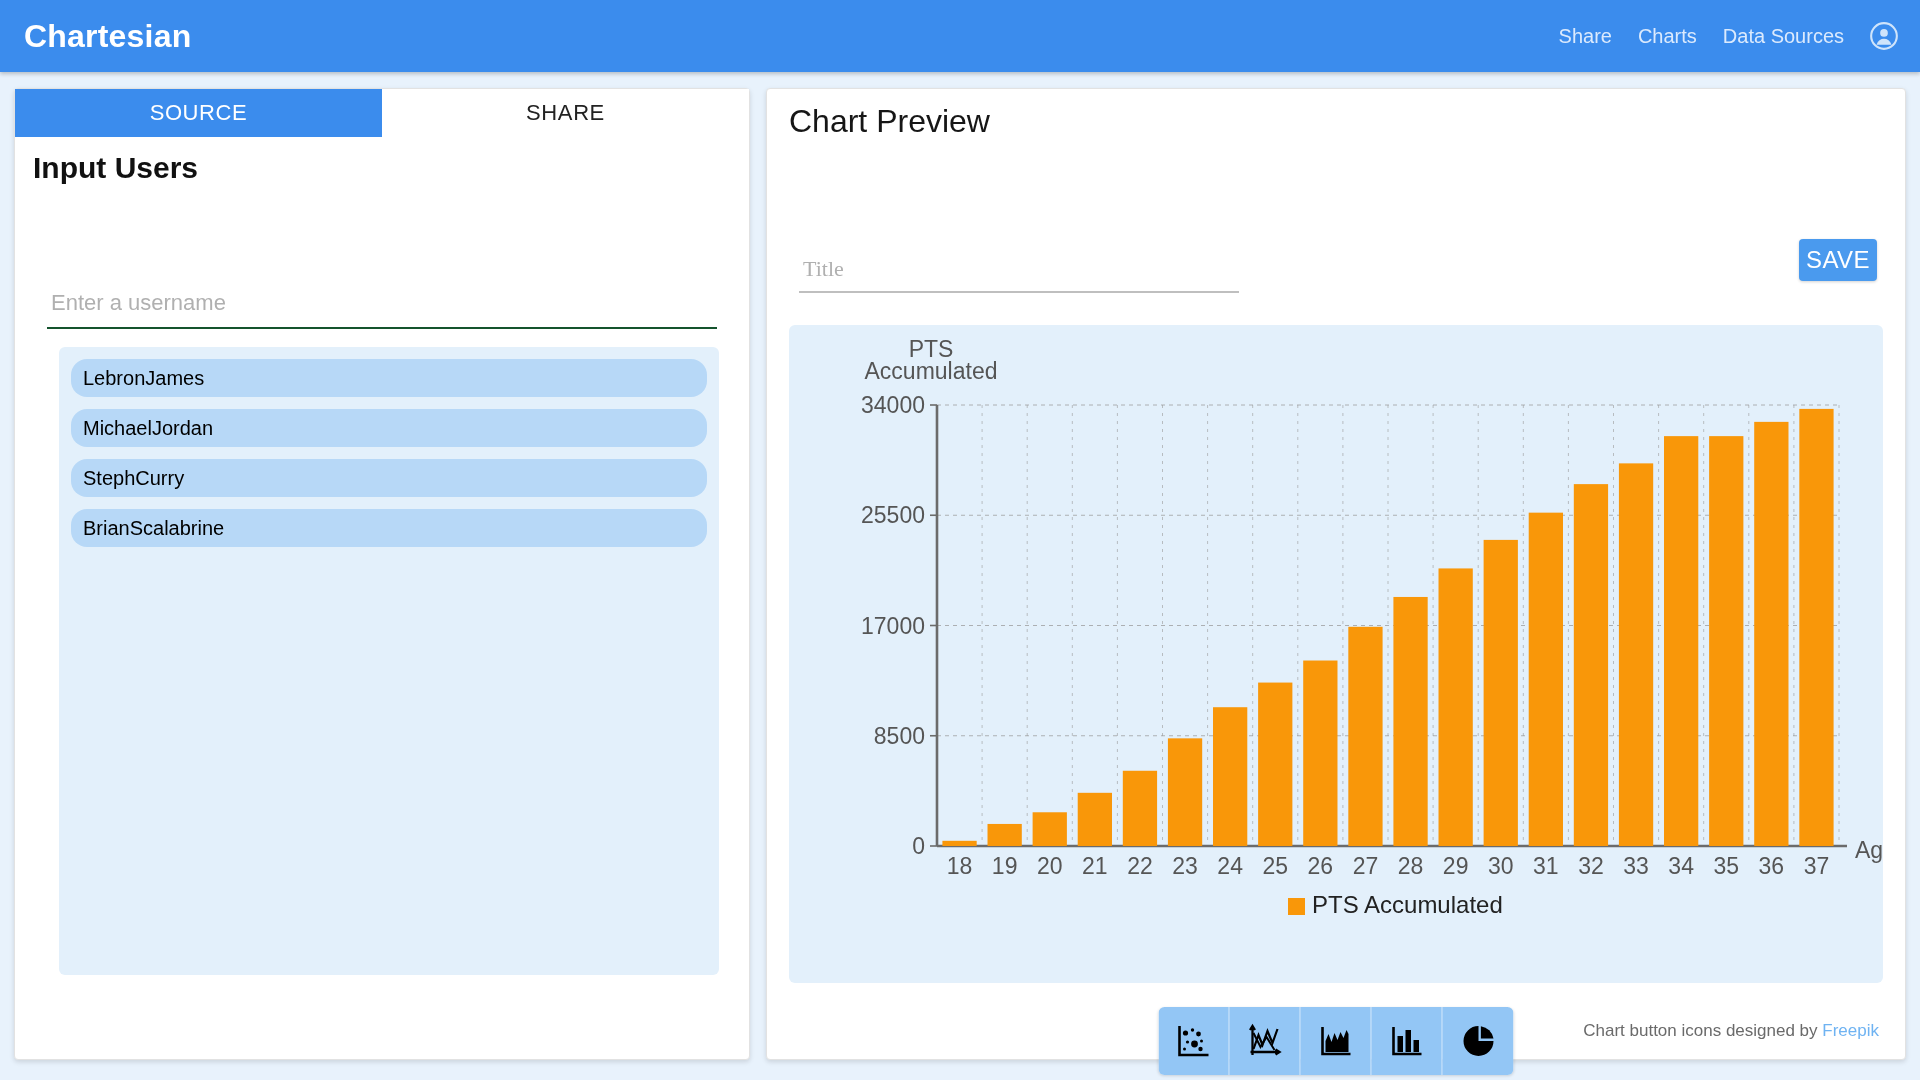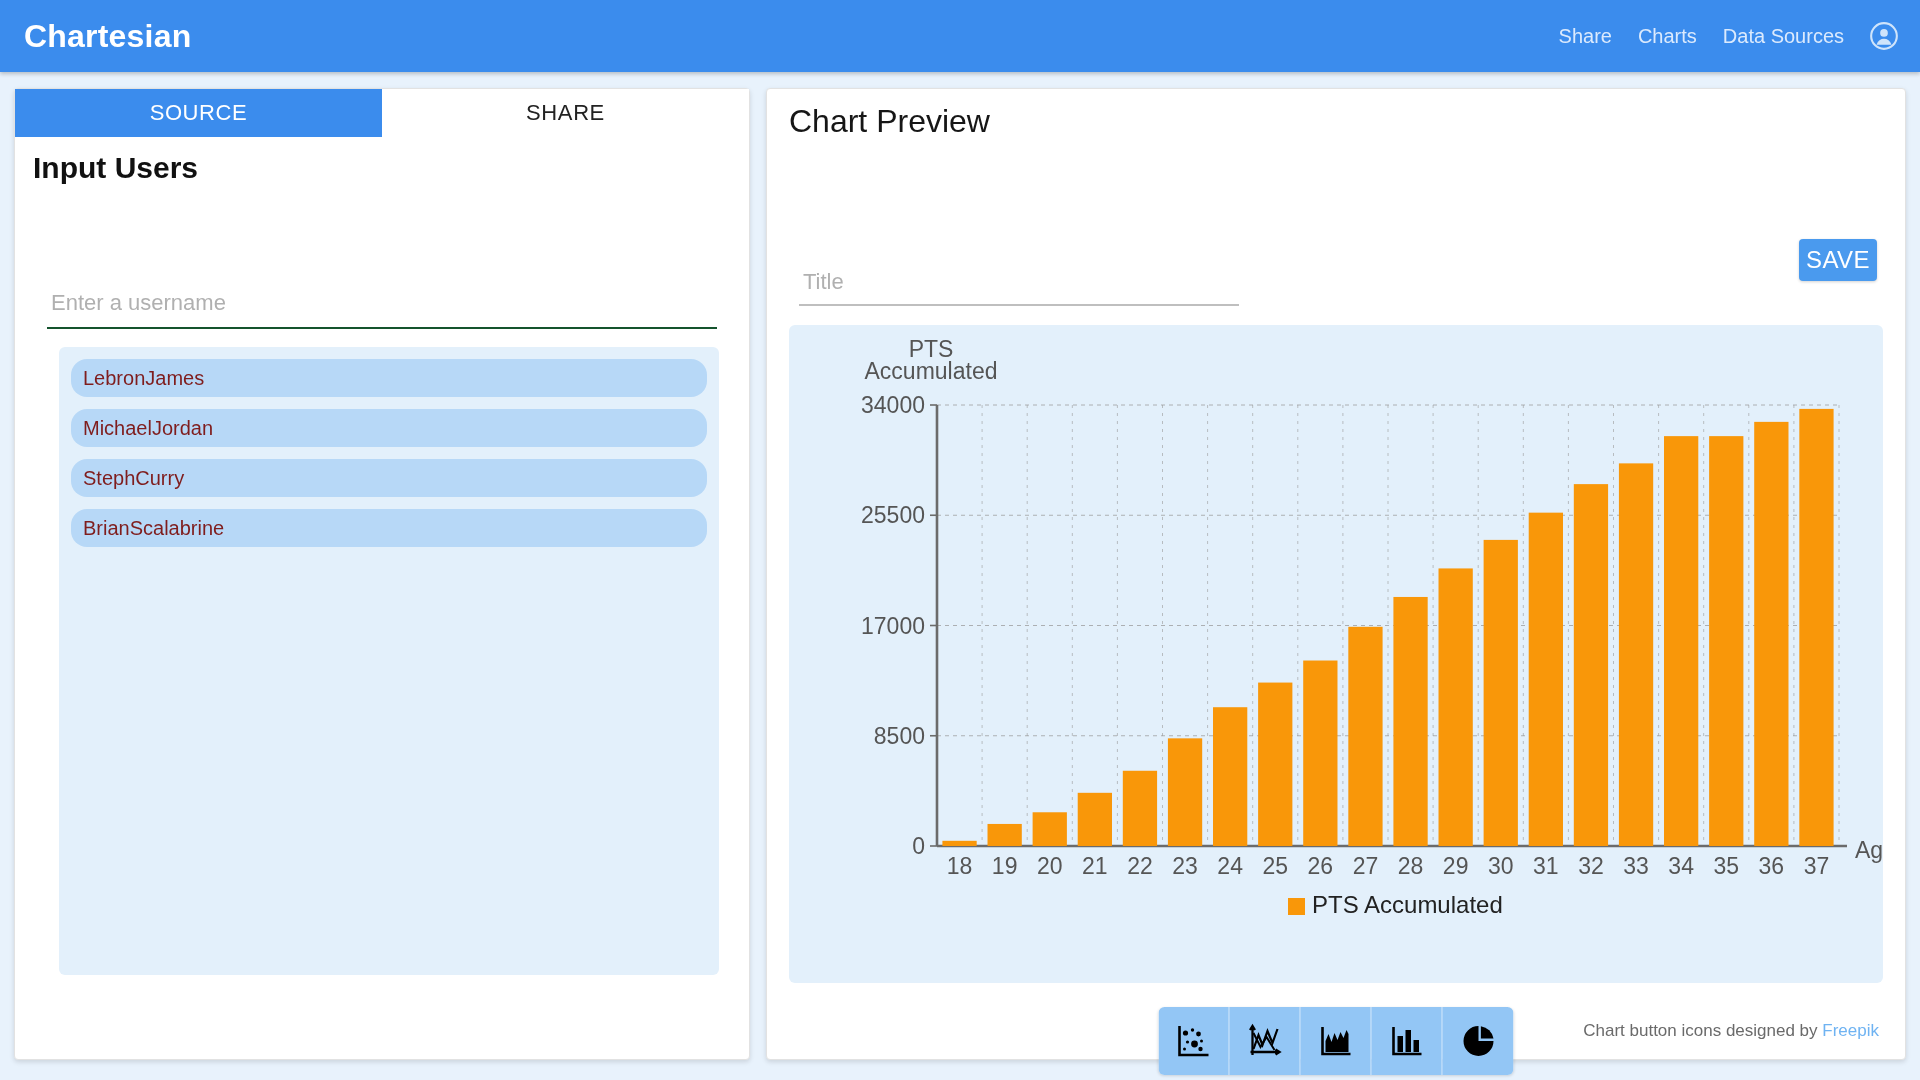--- a/index.html
+++ b/index.html
@@ -107,47 +107,47 @@
     border-radius: 6px;
     padding: 12px 12px 0 12px;
   }
   .user-item {
     height: 38px;
     background: #b7d8f7;
     border-radius: 16px;
     display: flex; align-items: center;
     padding-left: 12px;
     font-size: 20px;
-    color: #7f1d1d;
+    color: #000000;
     margin-bottom: 12px;
     cursor: pointer;
   }
 
   
   .preview-title {
     font-size: 32px;
     font-weight: normal;
     color: #161616;
     margin: 14px 0 0 22px;
   }
   .title-row {
     position: absolute;
     left: 0; top: 160px;
     width: 100%; height: 50px;
   }
   .title-input {
     position: absolute;
-    left: 32px; top: 17px;
+    left: 32px; top: 4px;
     width: 440px; height: 40px;
     border: none;
     border-bottom: 2px solid #bfbfbf;
     background: transparent;
     font-size: 22px;
     color: #15803d;
-    font-family: Liberation Sans, sans-serif;
+    font-family: Liberation Serif, serif;
     outline: none;
     padding: 0 4px 6px 4px;
   }
   .title-input::placeholder { color: #b0b0b0; }
   .save-button {
     position: absolute;
     right: 28px; top: -10px;
     width: 78px; height: 42px;
     background: #4a9aee;
     color: #ffffff;

